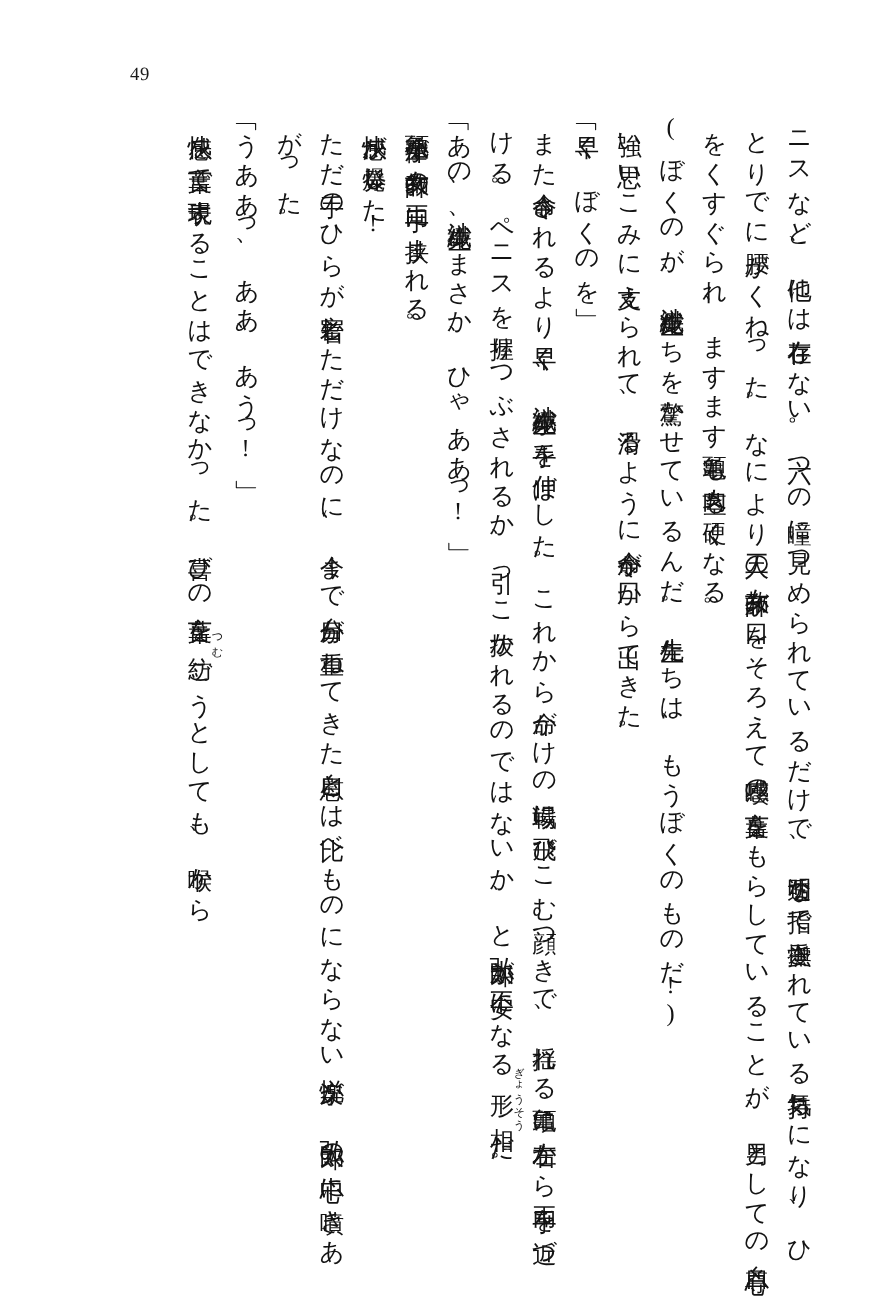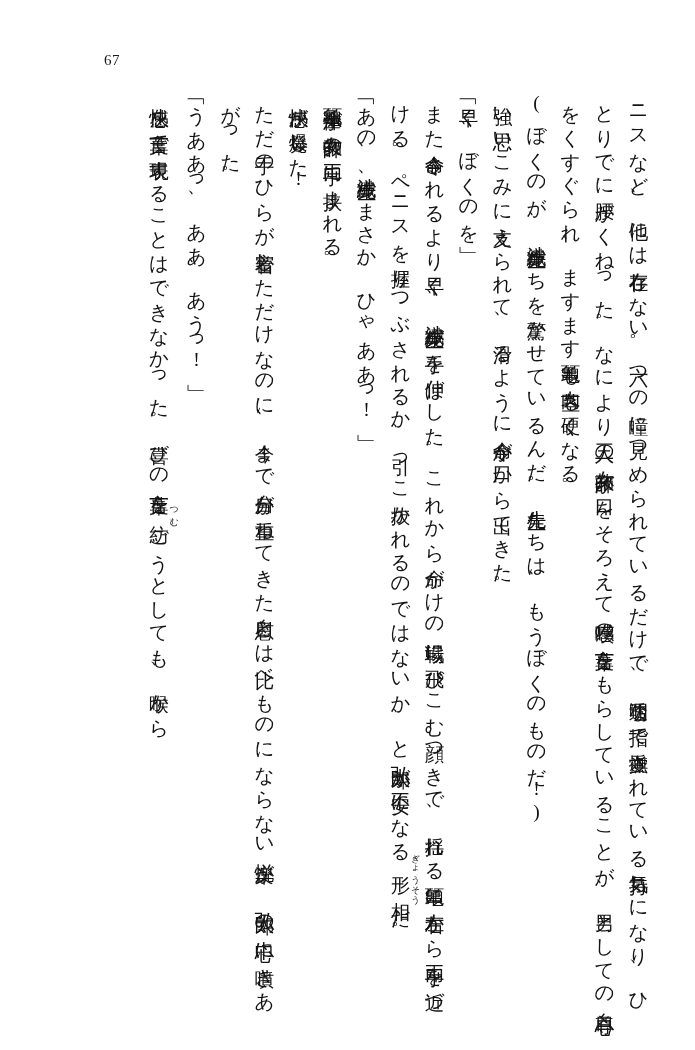--- a/index.html
+++ b/index.html
@@ -59,21 +59,21 @@
     font-size: 9px;
     letter-spacing: 0;
     line-height: 1;
   }
 </style>
 </head>
 <body>
 
 <div class="page">
 
-  <div class="page-number">67</div>
+  <div class="page-number">49</div>
 
   <div class="text-body">
     <p class="noindent">ニスなど、他には存在しない。六つの瞳に見つめられているだけで、透明な指で愛撫されている気持ちになり、ひとりでに腰がくねった。なにより三人の女教師が口をそろえて感嘆の言葉をもらしていることが、男としての自尊心をくすぐられ、ますます亀頭も肉茎も硬くなる。</p>
     <p class="noindent">(ぼくのが、沙織先生たちを驚かせているんだ。先生たちは、もうぼくのものだ!)</p>
     <p class="noindent">強い思いこみに支えられて、滑るように命令が口から出てきた。</p>
     <p class="noindent">「早く、ぼくのを」</p>
     <p class="noindent">また命令されるより早く、沙織先生が手を伸ばした。これから命がけの戦場に飛びこむ顔つきで、揺れる亀頭に左右から両手を近づける。ペニスを握りつぶされるか、引っこ抜かれるのではないか、と弘太郎が不安になる<ruby>形相<rt>ぎょうそう</rt></ruby>だ。</p>
     <p class="noindent">「あの、沙織先生、まさか、ひゃああっ!」</p>
     <p class="noindent">亀頭全体が女教師の両手に挟まれる。</p>
     <p class="noindent">快感が爆発した!</p>

